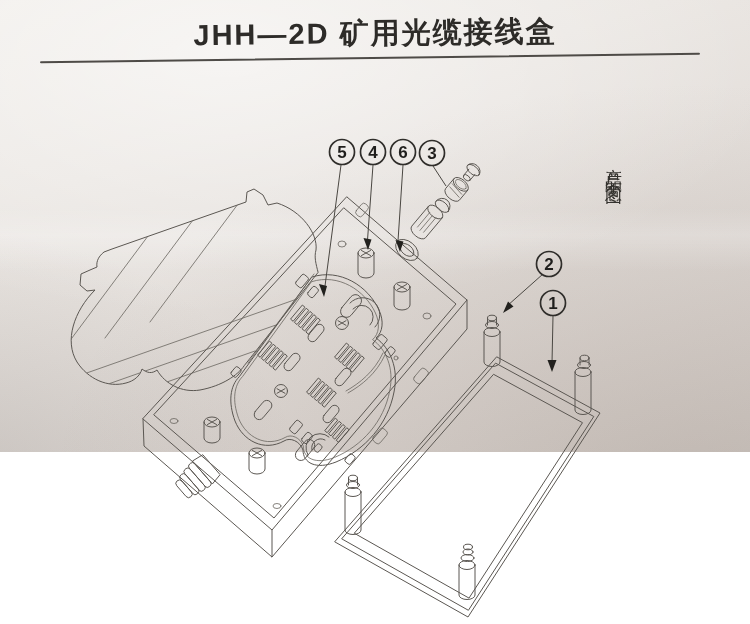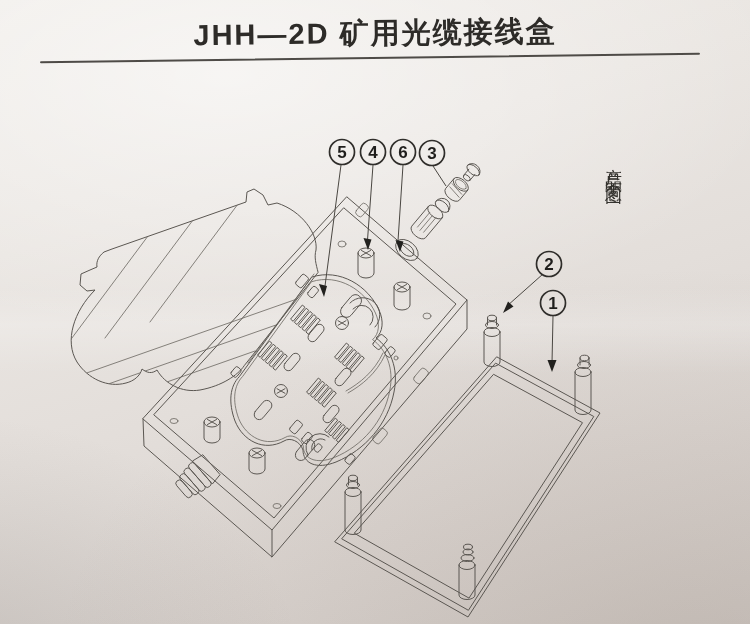--- a/index.html
+++ b/index.html
@@ -1,21 +1,21 @@
 <!DOCTYPE html>
 <html><head>
 <meta charset="utf-8">
 <style>
   html,body{margin:0;padding:0;}
   body{
     width:750px;height:624px;overflow:hidden;
     font-family:"Liberation Sans","DejaVu Sans",sans-serif;
   }
   .photo{
-    position:relative;width:750px;height:624px;
+    position:relative;width:750px;height:452px;
     background:
       radial-gradient(900px 420px at 30% 12%, rgba(255,255,255,0.55), rgba(255,255,255,0) 62%),
       linear-gradient(to bottom, rgba(255,255,255,0) 46%, rgba(255,255,255,0.22) 52%, rgba(255,255,255,0) 60%),
       radial-gradient(1100px 700px at 92% 108%, rgba(128,110,96,0.22), rgba(0,0,0,0) 58%),
       radial-gradient(700px 500px at -8% 108%, rgba(95,88,82,0.18), rgba(0,0,0,0) 52%),
       linear-gradient(163deg, #f0EDe9 0%, #eae6e2 30%, #e3deda 55%, #dbd5d1 78%, #d3cdc9 100%);
   }
   .title-wrap{
     position:absolute;left:0;top:14px;width:750px;text-align:center;
     transform:rotate(-0.7deg);

